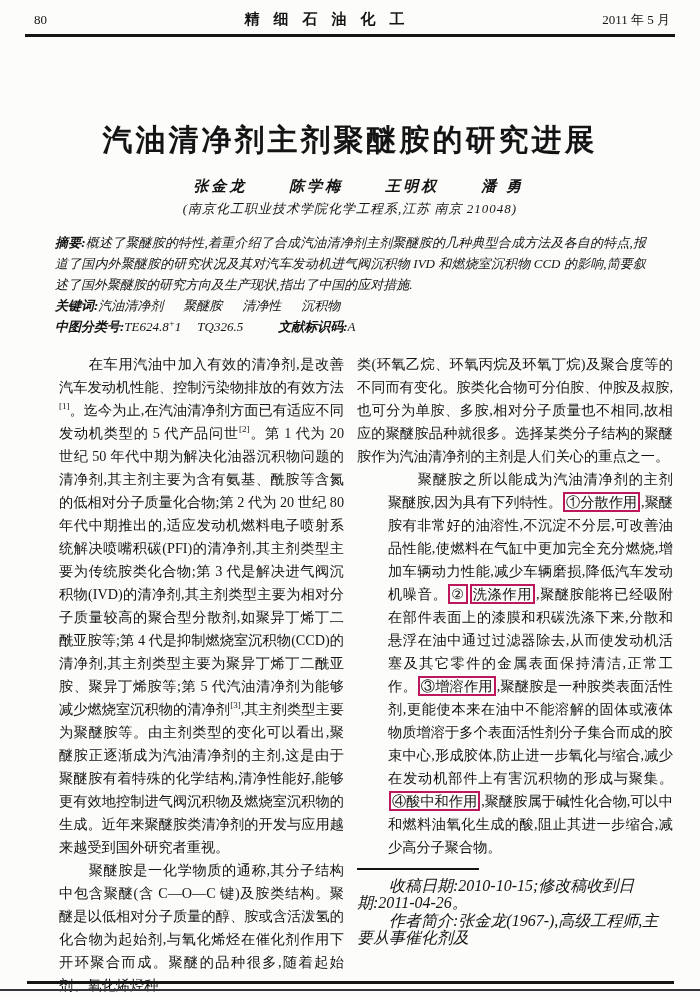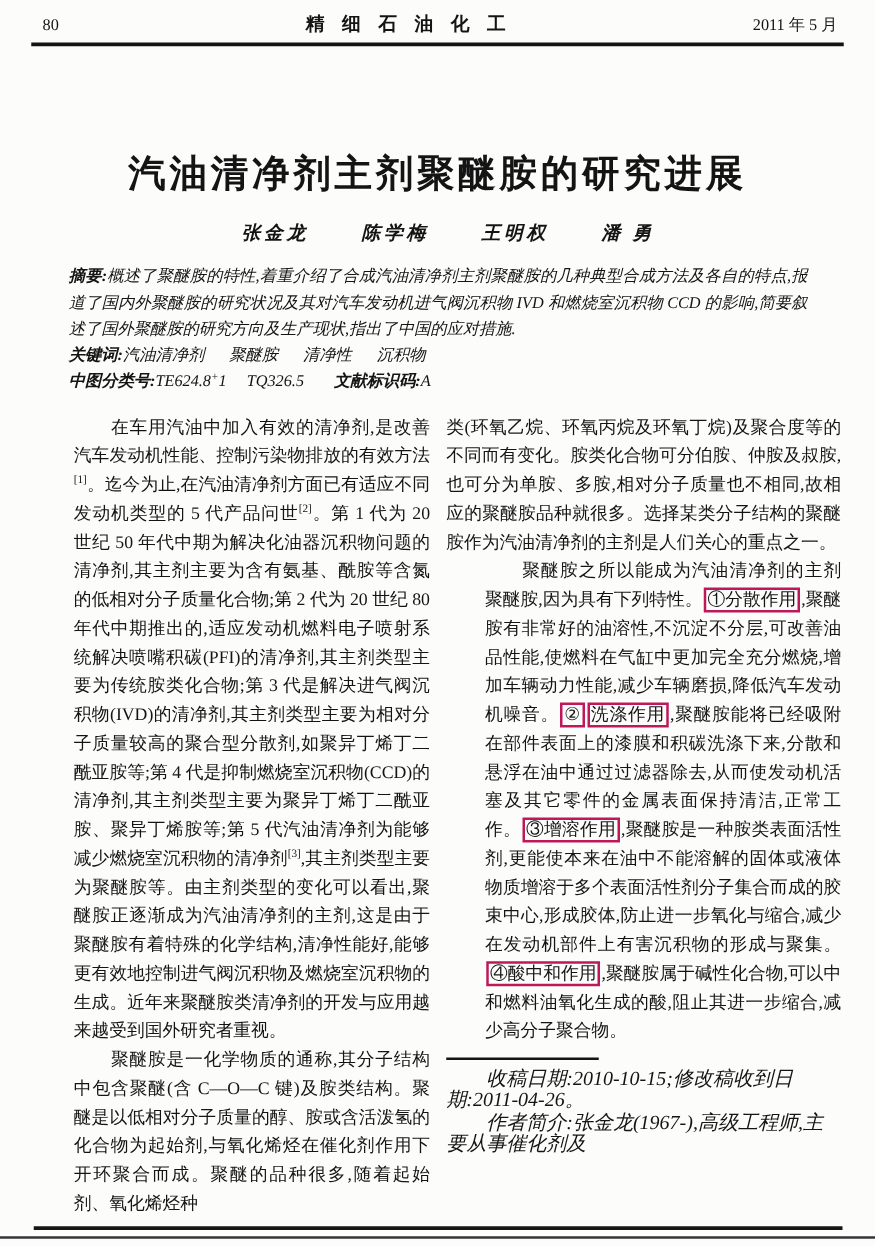--- a/index.html
+++ b/index.html
@@ -29,21 +29,21 @@
     font-size:15px;font-weight:600;font-style:italic;letter-spacing:3px;margin-left:17px;
   }
   .affiliation{margin-top:4px;text-align:center;font-size:13px;font-style:italic;letter-spacing:1px;}
 
   
   .meta{margin:14px 54px 0 55px;font-size:13px;line-height:21px;font-style:italic;}
   .meta p{margin:0;}
   .abstract{text-align:justify;}
   .lbl{font-weight:700;}
   .keyword{margin-right:20px;}
-  .clc2{margin-left:16px;margin-right:24px;}
+  .clc2{margin-left:16px;margin-right:35px;}
   sup{font-size:9px;line-height:0;}
 
   
   .columns{
     display:flex;gap:13px;margin:16px 27px 0 28px;height:598px;
     font-size:14.2px;line-height:23px;text-align:justify;
   }
   .col{flex:1;min-width:0;}
   .col-right{position:relative;}
   .para{margin:0;}
@@ -74,20 +74,21 @@
 
   <h1 class="title">汽油清净剂主剂聚醚胺的研究进展</h1>
 
   <div class="authors">
       <span class="author">张金龙</span>
       <span class="author">陈学梅</span>
       <span class="author">王明权</span>
       <span class="author">潘 勇</span>
     </div>
 
+  <div class="affiliation">(南京化工职业技术学院化学工程系,江苏 南京 210048)</div>
 
   <div class="meta">
     <p class="abstract"><span class="lbl">摘要:</span><span>概述了聚醚胺的特性,着重介绍了合成汽油清净剂主剂聚醚胺的几种典型合成方法及各自的特点,报道了国内外聚醚胺的研究状况及其对汽车发动机进气阀沉积物 IVD 和燃烧室沉积物 CCD 的影响,简要叙述了国外聚醚胺的研究方向及生产现状,指出了中国的应对措施.</span></p>
     <p class="kw"><span class="lbl">关键词:</span><span><span class="keyword">汽油清净剂</span><span class="keyword">聚醚胺</span><span class="keyword">清净性</span><span class="keyword">沉积物</span></span></p>
     <p class="clc"><span class="lbl">中图分类号:</span><span><span>TE624.8</span><sup>+</sup><span>1</span></span><span class="clc2">TQ326.5</span><span class="lbl">文献标识码:</span><span>A</span></p>
   </div>
 
   <div class="columns">
     <div class="col">
         <p class="para ind"><span>在车用汽油中加入有效的清净剂,是改善汽车发动机性能、控制污染物排放的有效方法</span><sup>[1]</sup><span>。迄今为止,在汽油清净剂方面已有适应不同发动机类型的 5 代产品问世</span><sup>[2]</sup><span>。第 1 代为 20 世纪 50 年代中期为解决化油器沉积物问题的清净剂,其主剂主要为含有氨基、酰胺等含氮的低相对分子质量化合物;第 2 代为 20 世纪 80 年代中期推出的,适应发动机燃料电子喷射系统解决喷嘴积碳(PFI)的清净剂,其主剂类型主要为传统胺类化合物;第 3 代是解决进气阀沉积物(IVD)的清净剂,其主剂类型主要为相对分子质量较高的聚合型分散剂,如聚异丁烯丁二酰亚胺等;第 4 代是抑制燃烧室沉积物(CCD)的清净剂,其主剂类型主要为聚异丁烯丁二酰亚胺、聚异丁烯胺等;第 5 代汽油清净剂为能够减少燃烧室沉积物的清净剂</span><sup>[3]</sup><span>,其主剂类型主要为聚醚胺等。由主剂类型的变化可以看出,聚醚胺正逐渐成为汽油清净剂的主剂,这是由于聚醚胺有着特殊的化学结构,清净性能好,能够更有效地控制进气阀沉积物及燃烧室沉积物的生成。近年来聚醚胺类清净剂的开发与应用越来越受到国外研究者重视。</span></p>

